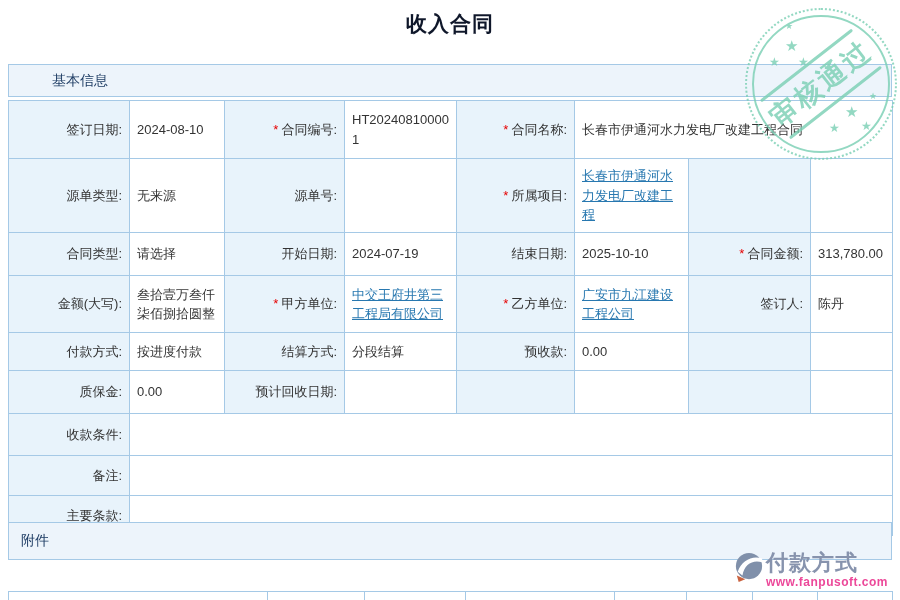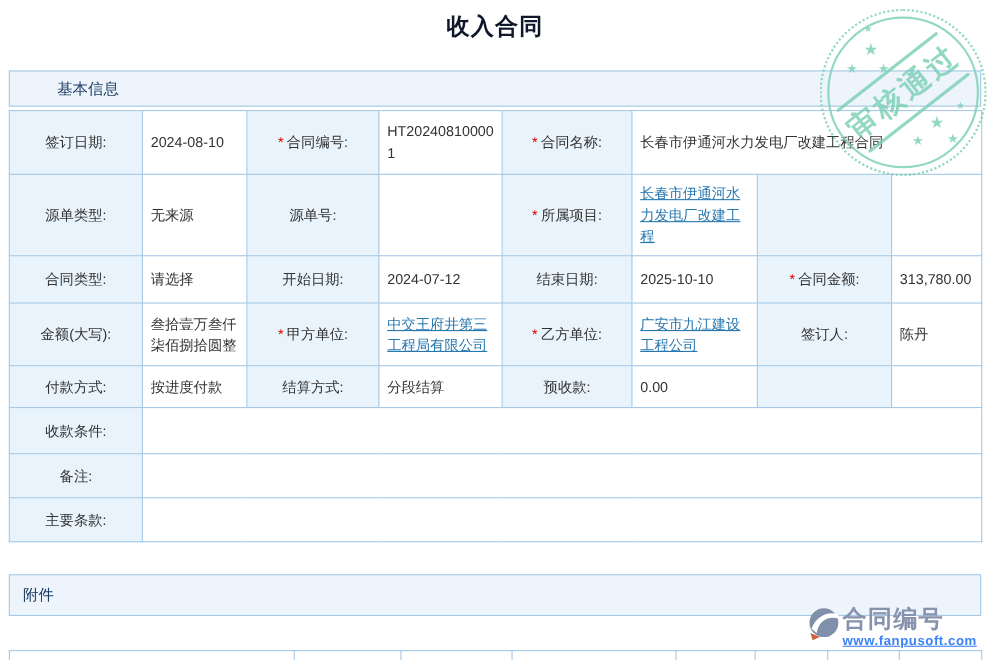--- a/index.html
+++ b/index.html
@@ -14,21 +14,21 @@
 
   .sec-bar { border:1px solid #a5c9e6; background:#edf4fb; height:33px;
     display:flex; align-items:center; padding-left:12px; font-size:14px; color:#1e3c64; }
   .sec-basic { top:64px;padding-left:43px; }
   .sec-attach { top:522px; height:38px; }
 
   table.form { position:absolute; top:100px; left:8px; width:884px;
     border-collapse:collapse; table-layout:fixed; }
   table.form td { border:1px solid #a5c9e6; font-size:13px; color:#333;
     vertical-align:middle; padding:3px 7px; line-height:1.5; }
-  td.lbl { background:#e8f3fb; text-align:center;margin-left:20px; }
+  td.lbl { background:#e8f3fb; text-align:right;margin-left:20px; }
   td.val { background:#fff; text-align:left; word-break:break-all; }
   .req { color:#e60000; margin-right:3px; font-size:13px; }
   a.lnk { color:#2878b0; text-decoration:underline; cursor:pointer; }
 
   
   table.attach { position:absolute; top:591px; left:8px; width:884px;
     border-collapse:collapse; table-layout:fixed; }
   table.attach td { border:1px solid #a5c9e6; height:22px; background:#fff; }
 
   
@@ -39,21 +39,21 @@
   .stamp .rot { position:absolute; inset:0; display:flex; flex-direction:column;
     align-items:center; justify-content:center; gap:4px; transform:rotate(-38deg); }
   .stamp .line { width:116px; height:3px; background:currentColor; border-radius:2px; }
   .stamp .txt { font-size:27px; font-weight:bold; letter-spacing:3px; white-space:nowrap; }
   .stamp .star { position:absolute; line-height:1; }
 
   
   .logo { position:absolute; right:12px; top:551px; z-index:15; display:flex;
     align-items:flex-start; gap:2px; }
   .logo .name { font-size:22px; font-weight:bold; color:#8793ad; letter-spacing:1px; line-height:1.1; }
-  .logo .url { font-size:12px; font-weight:bold; color:#3b82f6; text-align:right; letter-spacing:.5px;text-decoration:underline; }
+  .logo .url { font-size:12px; font-weight:bold; color:#ec4899; text-align:right; letter-spacing:.5px; }
 </style>
 </head>
 <body>
 
 <div class="page-title">收入合同</div>
 
 <div class="wrap sec-bar sec-basic">
   <span>基本信息</span>
 </div>
 
@@ -84,21 +84,21 @@
     <td class="val"><span></span></td>
     <td class="lbl"><span class="req">*</span><span>所属项目:</span></td>
     <td class="val"><a class="lnk">长春市伊通河水力发电厂改建工程</a></td>
     <td class="lbl"></td>
     <td class="val"></td>
   </tr>
   <tr style="height:43px">
     <td class="lbl"><span>合同类型:</span></td>
     <td class="val"><span>请选择</span></td>
     <td class="lbl"><span>开始日期:</span></td>
-    <td class="val"><span>2024-07-12</span></td>
+    <td class="val"><span>2024-07-19</span></td>
     <td class="lbl"><span>结束日期:</span></td>
     <td class="val"><span>2025-10-10</span></td>
     <td class="lbl"><span class="req">*</span><span>合同金额:</span></td>
     <td class="val"><span>313,780.00</span></td>
   </tr>
   <tr style="height:57px">
     <td class="lbl"><span>金额(大写):</span></td>
     <td class="val"><span>叁拾壹万叁仟柒佰捌拾圆整</span></td>
     <td class="lbl"><span class="req">*</span><span>甲方单位:</span></td>
     <td class="val"><a class="lnk">中交王府井第三工程局有限公司</a></td>
@@ -107,20 +107,30 @@
     <td class="lbl"><span>签订人:</span></td>
     <td class="val"><span>陈丹</span></td>
   </tr>
   <tr style="height:38px">
     <td class="lbl"><span>付款方式:</span></td>
     <td class="val"><span>按进度付款</span></td>
     <td class="lbl"><span>结算方式:</span></td>
     <td class="val"><span>分段结算</span></td>
     <td class="lbl"><span>预收款:</span></td>
     <td class="val"><span>0.00</span></td>
+    <td class="lbl"></td>
+    <td class="val"></td>
+  </tr>
+  <tr style="height:43px">
+    <td class="lbl"><span>质保金:</span></td>
+    <td class="val"><span>0.00</span></td>
+    <td class="lbl"><span>预计回收日期:</span></td>
+    <td class="val"><span></span></td>
+    <td class="lbl"></td>
+    <td class="val"></td>
     <td class="lbl"></td>
     <td class="val"></td>
   </tr>
   <tr style="height:42px">
     <td class="lbl"><span>收款条件:</span></td>
     <td class="val" colspan="7"><span></span></td>
   </tr>
   <tr style="height:40px">
     <td class="lbl"><span>备注:</span></td>
     <td class="val" colspan="7"><span></span></td>
@@ -181,16 +191,16 @@
 
 <div class="logo">
   <span>
     <svg width="30" height="32" viewBox="0 0 32 34">
       <circle cx="16" cy="16" r="14" fill="#8090aa"></circle>
       <path d="M4 22 C 8 10, 20 4, 30 8 L 30 12 C 20 9, 11 14, 9 26 Z" fill="#ffffff"></path>
       <polygon points="3,26 12,30 5,33" fill="#c9623f"></polygon>
     </svg>
   </span>
   <span>
-    <div class="name">合同编号</div>
+    <div class="name">付款方式</div>
     <div class="url">www.fanpusoft.com</div>
   </span>
 </div>
 
 </body></html>

